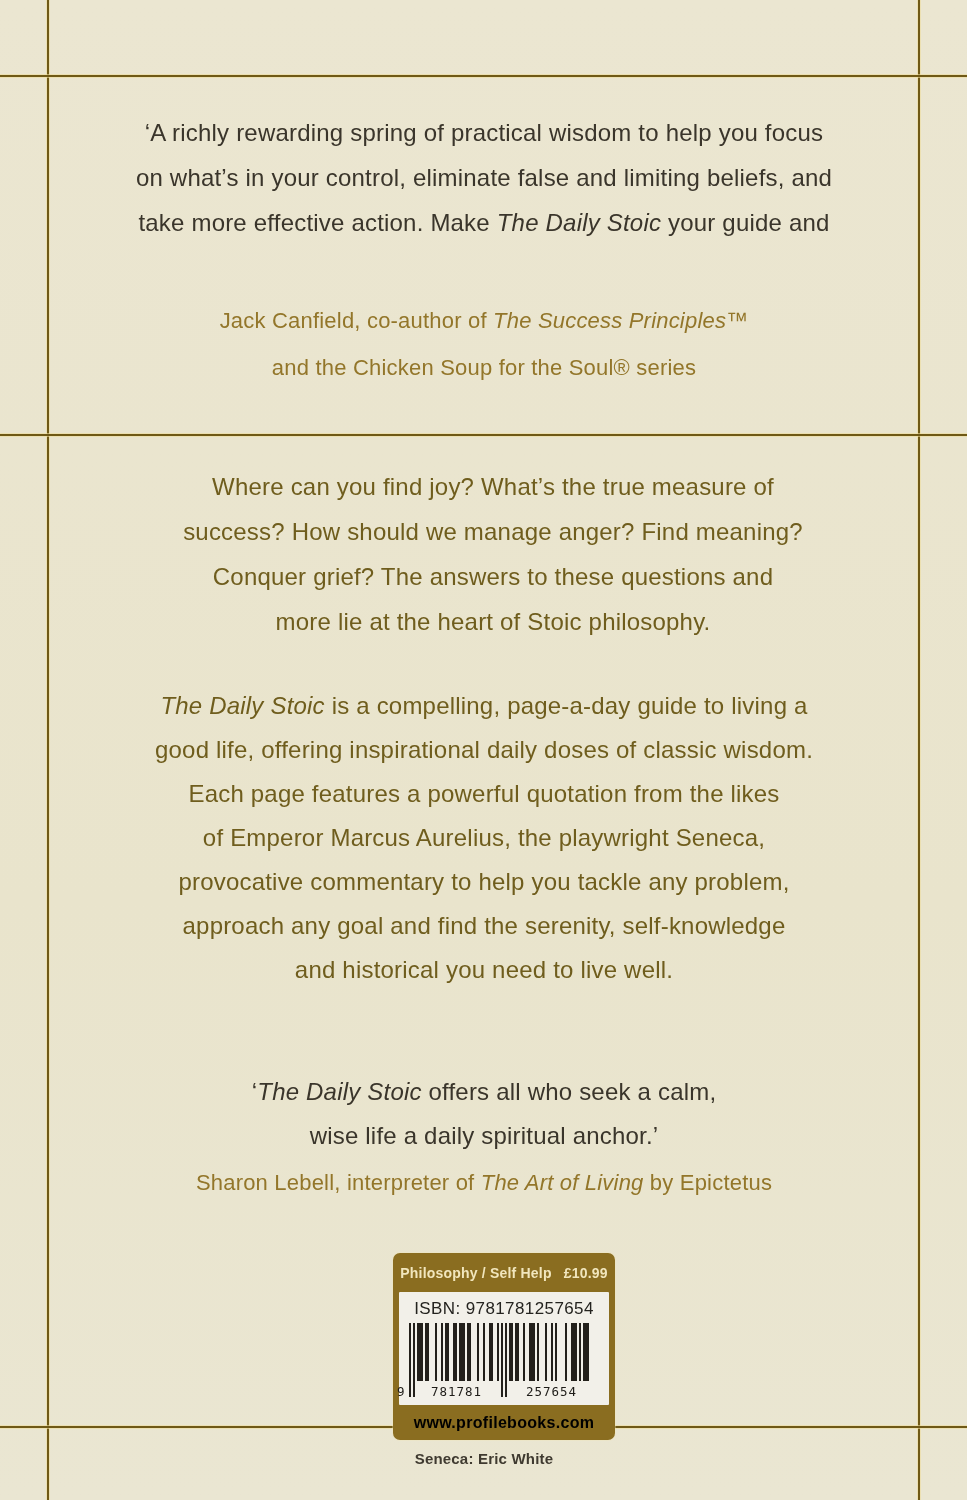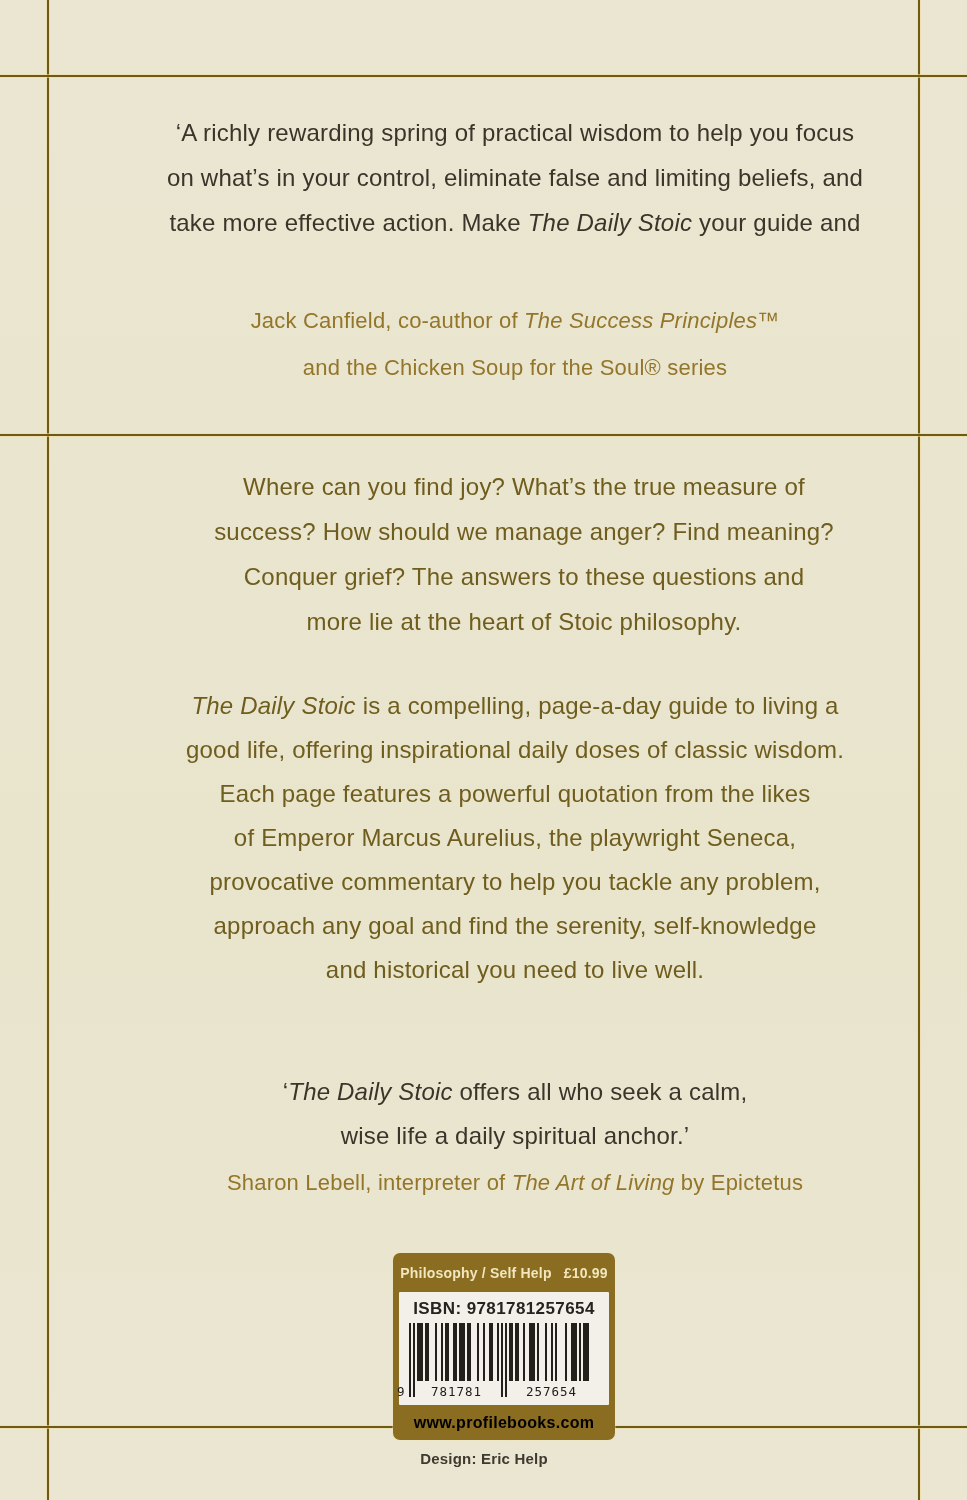--- a/index.html
+++ b/index.html
@@ -12,21 +12,21 @@
     font-family:"Liberation Sans","DejaVu Sans",sans-serif;
   }
   
   .vline{position:absolute;top:0;bottom:0;width:2px;background:#6f5916;
     box-shadow:1px 0 0 rgba(236,220,156,.6),-1px 0 0 rgba(236,220,156,.6);z-index:1;}
   .vline.left{left:47px;} .vline.right{left:918px;}
   .hline{position:absolute;left:0;right:0;height:2px;background:#6f5916;
     box-shadow:0 -1px 0 rgba(236,220,156,.6),0 1px 0 rgba(236,220,156,.6);z-index:1;}
   .hline.h1{top:75px;} .hline.h2{top:434px;} .hline.h3{top:1426px;}
 
-  .textblock{position:absolute;left:48px;width:872px;text-align:center;z-index:2;padding-left:31px;}
+  .textblock{position:absolute;left:48px;width:872px;text-align:center;z-index:2;}
   .tline{white-space:nowrap;}
   em{margin-top:20px;}
   .dark{color:#3a352b;}
   .gold{color:#6f5d1d;}
   .gold-bright{color:#93762a;}
 
   .quote-top{top:110px;font-size:24px;line-height:45px;letter-spacing:.2px;}
   .attr-top{top:297px;font-size:22px;line-height:47px;letter-spacing:.2px;}
   .para-questions{top:464px;font-size:24px;line-height:45px;letter-spacing:.2px;margin-left:9px;}
   .para-description{top:684px;font-size:24px;line-height:44px;letter-spacing:.2px;}
@@ -35,21 +35,21 @@
 
   
   .gold-block{position:absolute;left:393px;top:1253px;width:222px;height:187px;
     background:#8a6d20;border-radius:7px;display:flex;flex-direction:column;z-index:3;
     box-shadow:0 0 0 1px rgba(240,228,184,.35);}
   .gb-category{height:39px;display:flex;align-items:center;justify-content:center;
     color:#f1e6bd;font-size:14px;font-weight:700;letter-spacing:.2px;}
   .gb-price{margin-left:12px;}
   .gb-box{background:#f2f0e9;margin:0 6px;height:113px;border-radius:1px;}
   .isbn{font-size:17px;line-height:22px;padding-top:6px;color:#24231f;
-    letter-spacing:.4px;text-align:center;font-weight:700;}
+    letter-spacing:.4px;text-align:center;font-weight:400;}
   .barcode{position:relative;width:190px;height:77px;margin:3px auto 0;
     display:flex;align-items:flex-start;}
   .bc-module{width:2px;height:58px;}
   .bc-module.on{background:#23201b;}
   .bc-module.guard{height:74px;}
   .bc-digits{position:absolute;left:-12px;right:0;bottom:1px;display:flex;
     font-family:"DejaVu Sans Mono","Liberation Mono",monospace;
     font-size:12.5px;color:#1e1c18;line-height:14px;}
   .bc-first{width:12px;text-align:left;}
   .bc-grp{flex:1;text-align:center;letter-spacing:1px;}
@@ -211,15 +211,15 @@
           <div class="bc-digits">
           <span class="bc-first">9</span>
           <span class="bc-grp">781781</span>
           <span class="bc-grp">257654</span>
         </div>
       </div>
     </div>
     <div class="gb-web">www.profilebooks.com</div>
   </div>
 
-  <div class="credit">Design: Eric Help</div>
+  <div class="credit">Seneca: Eric White</div>
 
 </div>
 
 </body></html>

